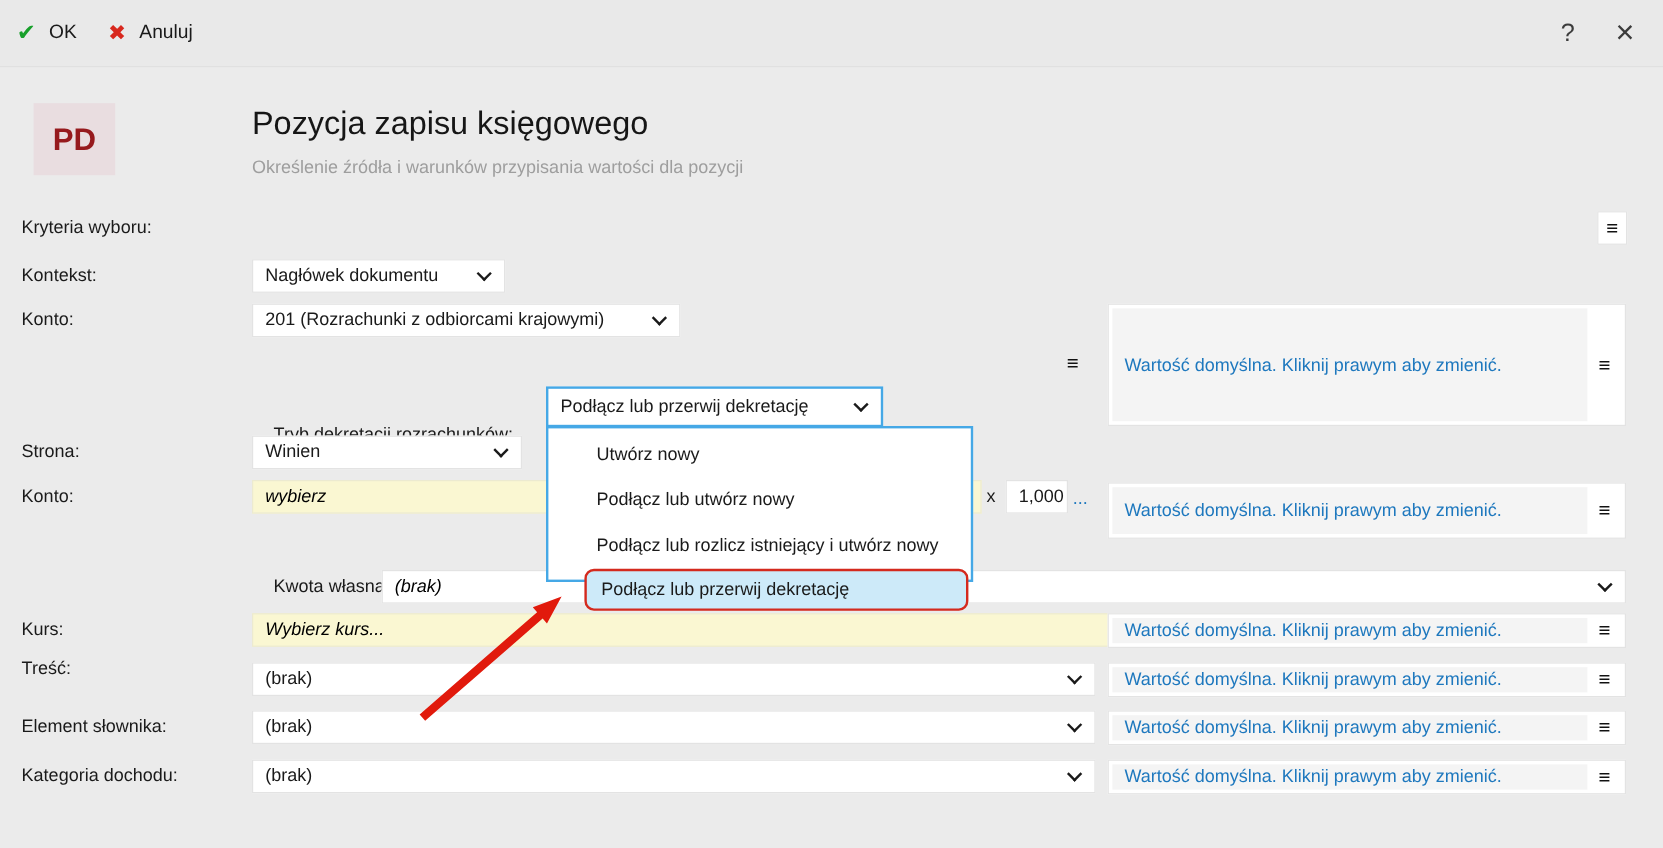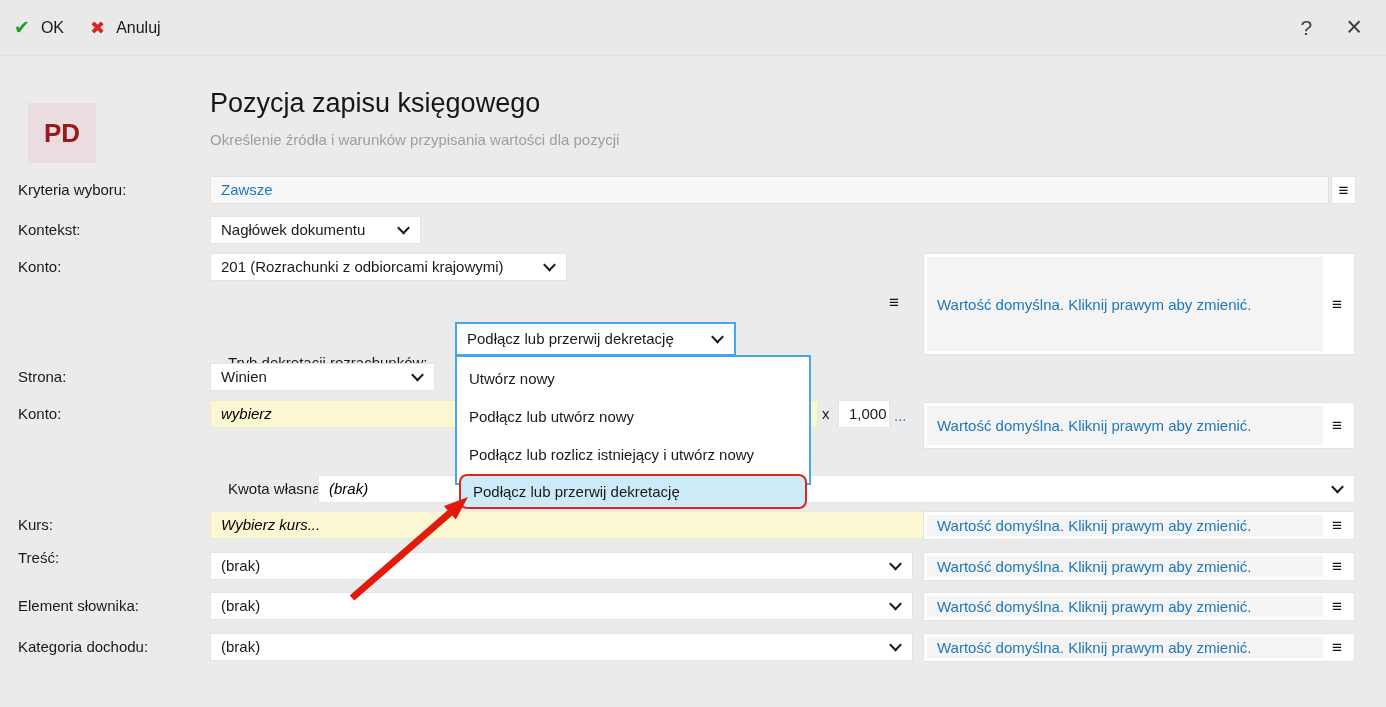--- a/index.html
+++ b/index.html
@@ -24,21 +24,21 @@
   .glyph-cross{color:#d8281e;font-size:18px;font-weight:bold;}
   .tb-right{margin-left:auto;display:flex;align-items:center;gap:34px;padding-right:24px;}
   .tb-help{font-size:21px;color:#3c3c3c;}
   .tb-close{font-size:27px;color:#3c3c3c;line-height:1;}
 
   
   .badge{
     position:absolute;left:28px;top:86px;width:68px;height:60px;
     background:#e9dde0;color:#96191d;
     font-size:26px;font-weight:bold;
-    display:flex;align-items:center;justify-content:center;margin-top:17px;
+    display:flex;align-items:center;justify-content:center;
   }
   .title{position:absolute;left:210px;top:88px;font-size:27px;color:#161616;white-space:nowrap;}
   .subtitle{position:absolute;left:210px;top:131px;font-size:15px;color:#9e9e9e;white-space:nowrap;}
 
   
   .lbl{position:absolute;font-size:15px;color:#1a1a1a;line-height:28px;white-space:nowrap;}
   .field{
     position:absolute;height:28px;box-sizing:border-box;
     background:#fff;border:1px solid #e3e3e3;
     font-size:15px;line-height:26px;padding:0 10px;
@@ -74,21 +74,21 @@
   .hint-burger{width:28px;display:flex;align-items:center;justify-content:center;background:#fff;}
 
   
   .combo-focus{
     position:absolute;left:455px;top:322px;width:281px;height:34px;box-sizing:border-box;
     background:#fff;border:2px solid #45a8e6;
     font-size:15px;line-height:30px;padding:0 30px 0 10px;white-space:nowrap;
   }
   .popup{
     position:absolute;left:455px;top:355px;width:356px;height:130px;box-sizing:border-box;
-    background:#fff;border:2px solid #45a8e6;z-index:5;padding-top:3px;
+    background:#fff;border:2px solid #45a8e6;z-index:5;padding-top:3px;padding-left:28px;
   }
   .popup-item{height:38px;line-height:38px;padding-left:12px;font-size:15px;white-space:nowrap;}
   .popup-item.selected{
     box-sizing:border-box;height:35px;line-height:31px;margin:0 2px;
     background:#cdeaf9;border:2px solid #d42a1e;border-radius:8px;
   }
 
   
   .arrow-svg{position:absolute;left:340px;top:478px;z-index:9;}
 </style>
@@ -112,23 +112,20 @@
       <span class="tb-help">?</span>
       <span class="tb-close">×</span>
     </div>
   </div>
 
   <div class="badge">PD</div>
   <div class="title">Pozycja zapisu księgowego</div>
   <div class="subtitle">Określenie źródła i warunków przypisania wartości dla pozycji</div>
 
   <div class="lbl" style="left:18px;top:176px;">Kryteria wyboru:</div>
-  <div class="field flat" style="left:210px;top:176px;width:1119px;">
-    <span class="blue">Zawsze</span>
-  </div>
   <div class="menu-btn" style="left:1331px;top:176px;">
     <span class="burger">≡</span>
   </div>
 
   <div class="lbl" style="left:18px;top:216px;">Kontekst:</div>
   <div class="field select" style="left:210px;top:216px;width:211px;">
     <span>Nagłówek dokumentu</span>
     <span class="chev"></span>
   </div>
 

